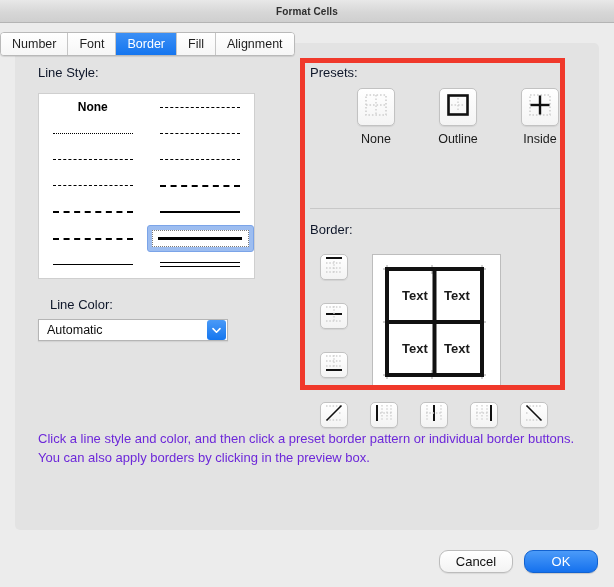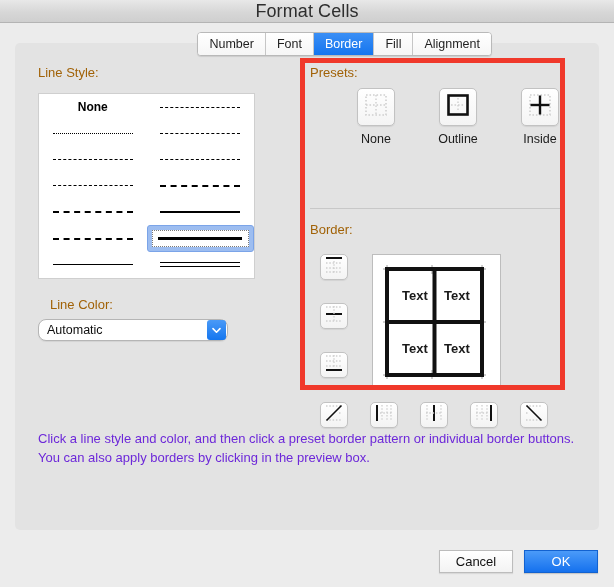--- a/index.html
+++ b/index.html
@@ -20,33 +20,34 @@
   .titlebar {
     height: 22px;
     background: linear-gradient(to bottom, #e8e8e8 0%, #d7d7d7 55%, #cfcfcf 100%);
     border-bottom: 1px solid #b4b4b4;
     display: flex;
     align-items: center;
     justify-content: center;
     position: relative;
   }
   .titlebar-text {
-    font-size: 18px;
+    font-size: 10px;
     color: #2e2e2e;
     letter-spacing: 0.1px;
+    font-weight: bold;
   }
 
   
   .tabbar {
     position: absolute;
     top: 32px;
     left: 0;
-    width: 492px;
-    display: flex;
-    justify-content: flex-end;
+    width: 614px;
+    display: flex;
+    justify-content: flex-start;
     z-index: 5;
   }
   .tabs {
     display: flex;
     border: 1px solid #b9b9b9;
     border-radius: 4px;
     overflow: hidden;
     background: #fff;
     box-shadow: 0 1px 1px rgba(0,0,0,0.10);
     height: 22px;
@@ -76,21 +77,21 @@
     top: 43px;
     width: 584px;
     height: 487px;
     background: #e3e3e3;
     border-radius: 5px;
   }
 
   
   .label {
     font-size: 13px;
-    color: #a16207;
+    color: #0f172a;
   }
   #line-style-label {
     position: absolute;
     left: 23px;
     top: 22px;
   }
   .linestyle-box {
     position: absolute;
     left: 23px;
     top: 50px;
@@ -160,21 +161,21 @@
     margin-left: 12px;
   }
   .combobox {
     position: absolute;
     left: 23px;
     top: 276px;
     width: 190px;
     height: 22px;
     background: #ffffff;
     border: 1px solid #b5b5b5;
-    border-radius: 8px;
+    border-radius: 0;
     display: flex;
     align-items: center;
     box-sizing: border-box;
     box-shadow: 0 1px 1px rgba(0,0,0,0.07);
     cursor: default;
   }
   .combobox .value {
     font-size: 12.5px;
     color: #0d0d0d;
     padding-left: 8px;
@@ -318,21 +319,21 @@
   .footer {
     position: absolute;
     right: 16px;
     bottom: 14px;
     display: flex;
     gap: 11px;
   }
   .btn {
     height: 23px;
     min-width: 74px;
-    border-radius: 0;
+    border-radius: 9px;
     font-size: 13px;
     display: flex;
     align-items: center;
     justify-content: center;
     box-sizing: border-box;
     cursor: default;
   }
   .btn-cancel {
     background: linear-gradient(to bottom,#ffffff,#f3f3f3);
     border: 1px solid #bcbcbc;

